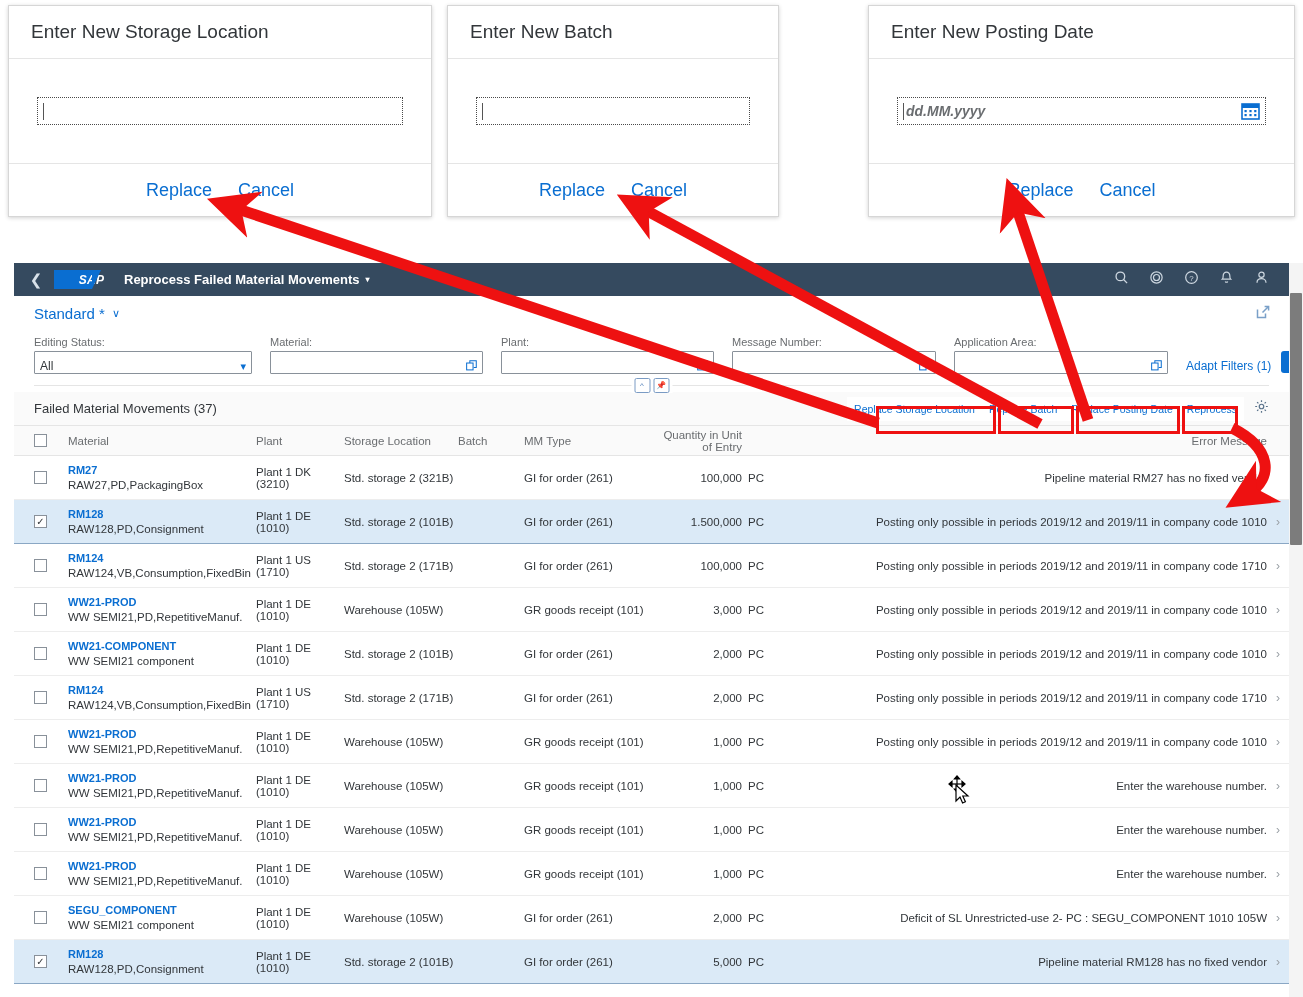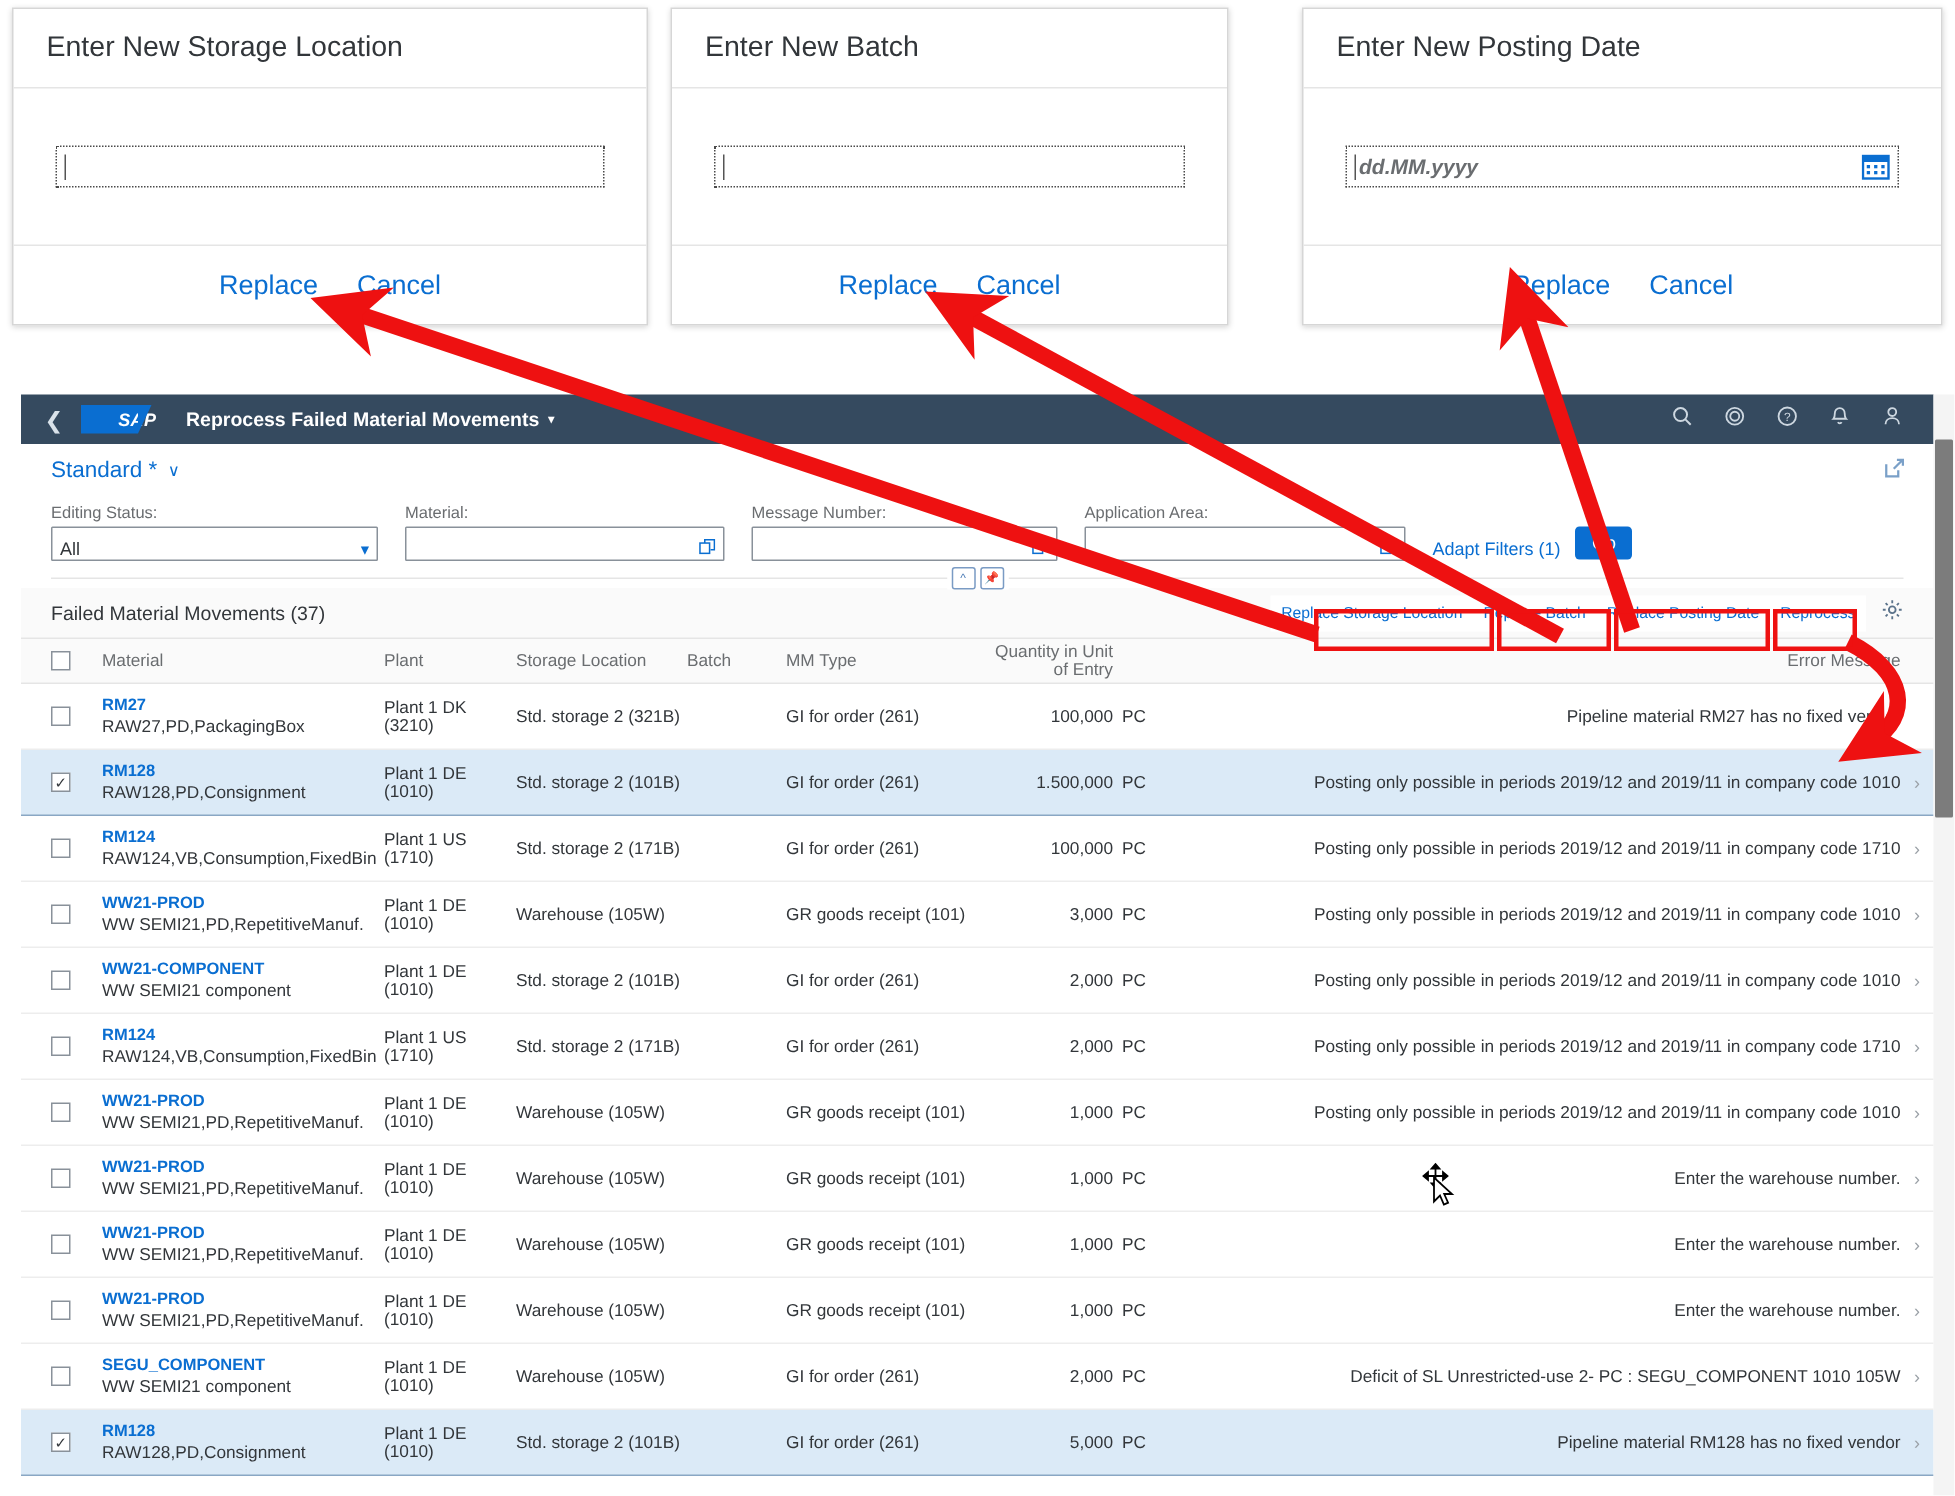--- a/index.html
+++ b/index.html
@@ -14,21 +14,21 @@
   
   .dialogs { position: absolute; top: 0; left: 0; width: 1303px; height: 225px; }
   .dialog {
     position: absolute; top: 5px; height: 212px;
     background: #ffffff;
     border: 1px solid #d6d6d6;
     box-shadow: 0 1px 4px rgba(0,0,0,0.18);
     display: flex; flex-direction: column;
   }
   #dlg-storage { left: 8px;  width: 424px; }
-  #dlg-batch   { left: 447px; width: 372px; }
+  #dlg-batch   { left: 447px; width: 332px; }
   #dlg-date    { left: 868px; width: 427px; }
 
   .dlg-title {
     height: 53px; display: flex; align-items: center;
     padding: 0 22px;
     font-size: 19px; color: #32363a; font-weight: 400;
     border-bottom: 1px solid #e5e5e5;
   }
   .dlg-body {
     flex: 1; display: flex; align-items: center;
@@ -338,20 +338,32 @@
           <span class="val"></span>
           <span class="ic">
             <svg width="11" height="11" viewBox="0 0 12 12">
                 <rect x="0.7" y="3.3" width="7" height="7.5" fill="none" stroke="#0a6ed1" stroke-width="1.1"></rect>
                 <path d="M4.2 3.3V0.9h7v7.2H8.4" fill="none" stroke="#0a6ed1" stroke-width="1.1"></path>
               </svg>
           </span>
         </div>
       </div>
       <div class="ff">
+        <div class="ff-label">Plant:</div>
+        <div class="ff-box w3">
+          <span class="val"></span>
+          <span class="ic">
+            <svg width="11" height="11" viewBox="0 0 12 12">
+                <rect x="0.7" y="3.3" width="7" height="7.5" fill="none" stroke="#0a6ed1" stroke-width="1.1"></rect>
+                <path d="M4.2 3.3V0.9h7v7.2H8.4" fill="none" stroke="#0a6ed1" stroke-width="1.1"></path>
+              </svg>
+          </span>
+        </div>
+      </div>
+      <div class="ff">
         <div class="ff-label">Message Number:</div>
         <div class="ff-box w5">
           <span class="val"></span>
           <span class="ic">
             <svg width="11" height="11" viewBox="0 0 12 12">
                 <rect x="0.7" y="3.3" width="7" height="7.5" fill="none" stroke="#0a6ed1" stroke-width="1.1"></rect>
                 <path d="M4.2 3.3V0.9h7v7.2H8.4" fill="none" stroke="#0a6ed1" stroke-width="1.1"></path>
               </svg>
           </span>
         </div>

